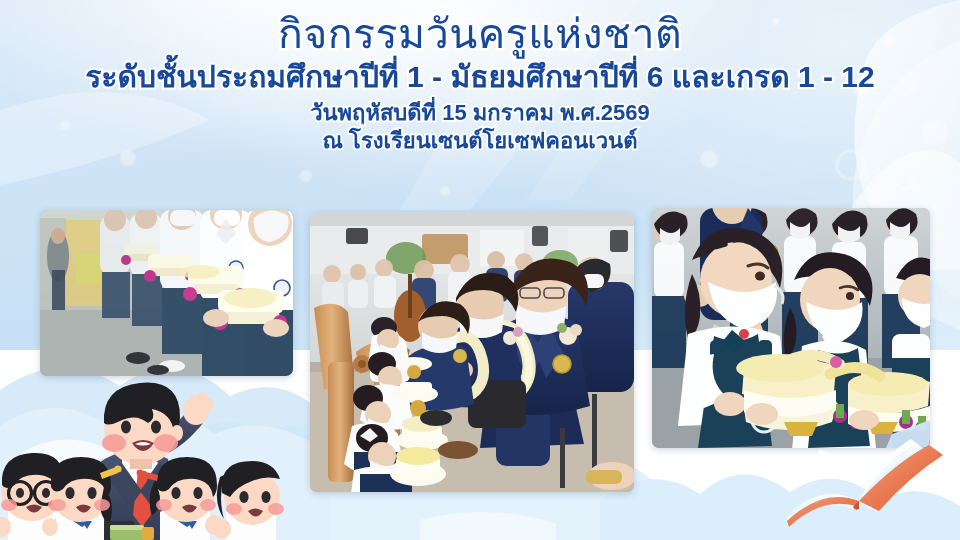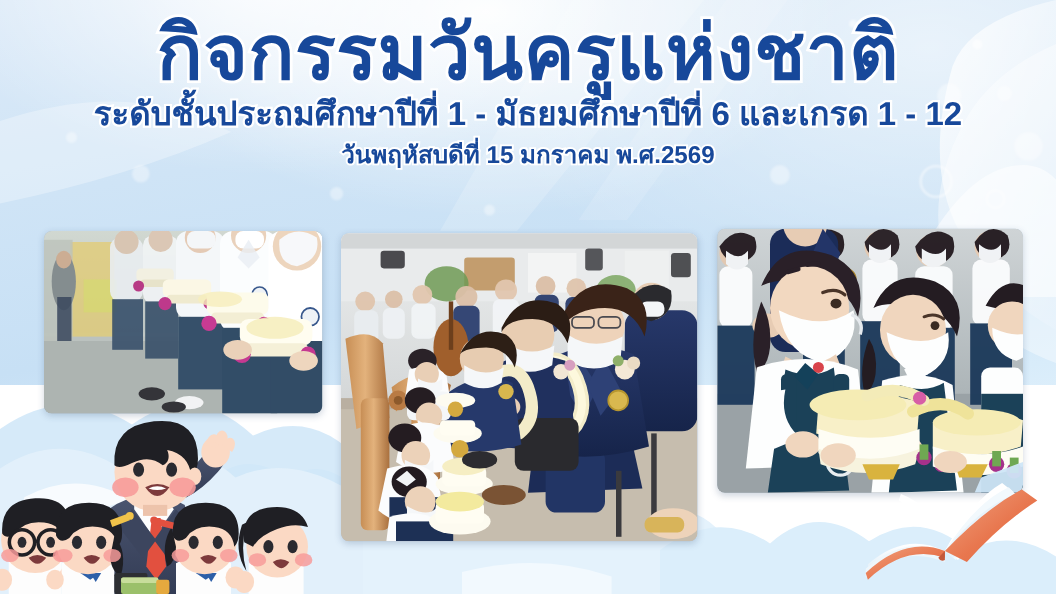--- a/index.html
+++ b/index.html
@@ -25,21 +25,21 @@
 
   
   .swoosh{ position:absolute; pointer-events:none; }
 
   
   #cloudband{ position:absolute; left:0; bottom:0; width:960px; height:190px; }
 
   
   #headings{ position:absolute; left:0; top:0; width:960px; text-align:center; z-index:6; }
   .title-main{
-    font-size:69px; font-weight:bold; line-height:1.02;
+    font-size:41px; font-weight:normal; line-height:1.02;
     color:#17489a; letter-spacing:.5px;
     padding-top:14px;
     -webkit-text-stroke:5px #ffffff;
     paint-order:stroke fill;
     text-shadow:0 2px 3px rgba(255,255,255,.85);
   }
   .title-sub1{
     font-size:30px; font-weight:bold; line-height:1.1;
     color:#17489a; margin-top:4px;
     -webkit-text-stroke:4px #ffffff;
@@ -117,20 +117,21 @@
   <div class="bokeh b2" style="left:60px;top:120px;width:10px;height:10px;"></div>
   <div class="bokeh b2" style="left:300px;top:170px;width:12px;height:12px;"></div>
   <div class="bokeh ring" style="left:836px;top:150px;width:30px;height:30px;"></div>
   <div class="bokeh ring" style="left:896px;top:172px;width:18px;height:18px;"></div>
   <div class="bokeh b2" style="left:440px;top:186px;width:10px;height:10px;"></div>
 
   <div id="headings">
     <div class="title-main">กิจกรรมวันครูแห่งชาติ</div>
     <div class="title-sub1">ระดับชั้นประถมศึกษาปีที่ 1 - มัธยมศึกษาปีที่ 6 และเกรด 1 - 12</div>
     <div class="title-sub2">วันพฤหัสบดีที่ 15 มกราคม พ.ศ.2569</div>
+    <div class="title-sub3">ณ โรงเรียนเซนต์โยเซฟคอนเวนต์</div>
   </div>
 
   <svg id="cloudband" viewBox="0 0 960 190" preserveAspectRatio="none">
     <rect x="0" y="0" width="960" height="190" fill="#ffffff"></rect>
     <path d="M0 190 L0 126 Q48 96 96 118 Q130 66 188 92 Q218 56 262 84 Q300 62 330 104 Q364 74 400 112 L400 190 Z" fill="#dbeefb"></path>
     <path d="M330 190 L330 140 Q372 104 420 132 Q452 92 508 120 Q548 88 586 126 Q628 98 660 140 L660 190 Z" fill="#e4f2fc"></path>
     <path d="M600 190 L600 150 Q652 112 700 144 Q742 106 790 142 Q836 112 880 150 Q920 130 960 156 L960 190 Z" fill="#dbeefb"></path>
     <path d="M0 190 L0 168 Q70 150 140 170 Q210 150 280 172 L280 190 Z" fill="#eef7fd"></path>
     <path d="M420 190 L420 170 Q490 152 556 174 L556 190 Z" fill="#f2f9fe"></path>
   </svg>

